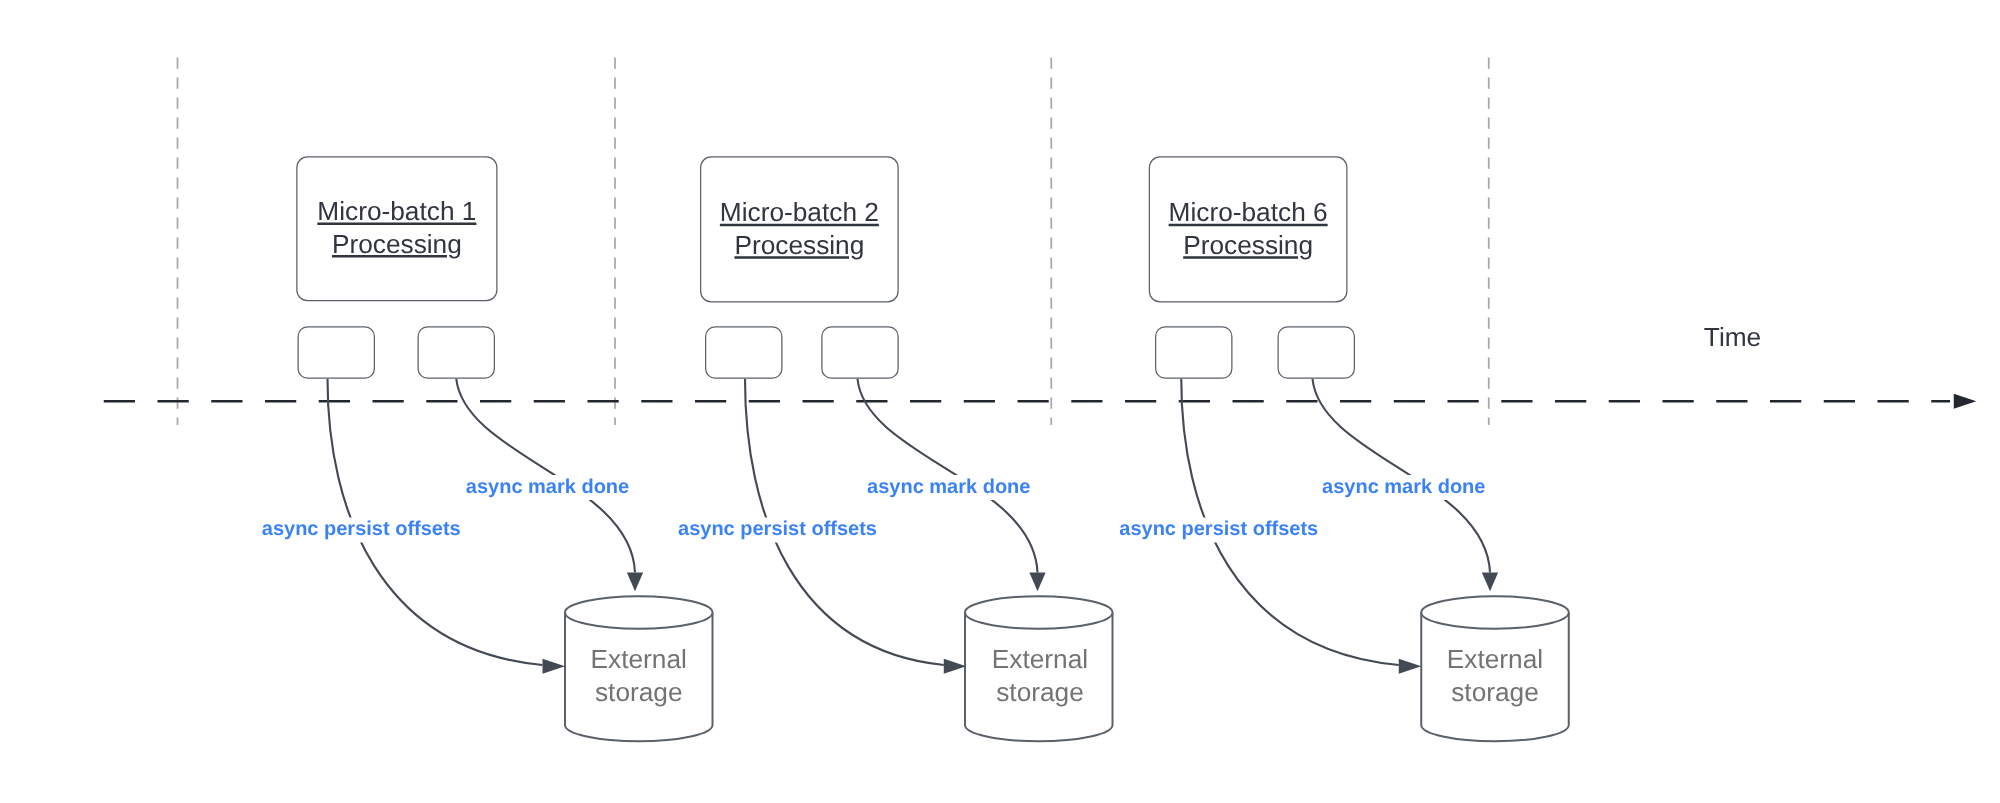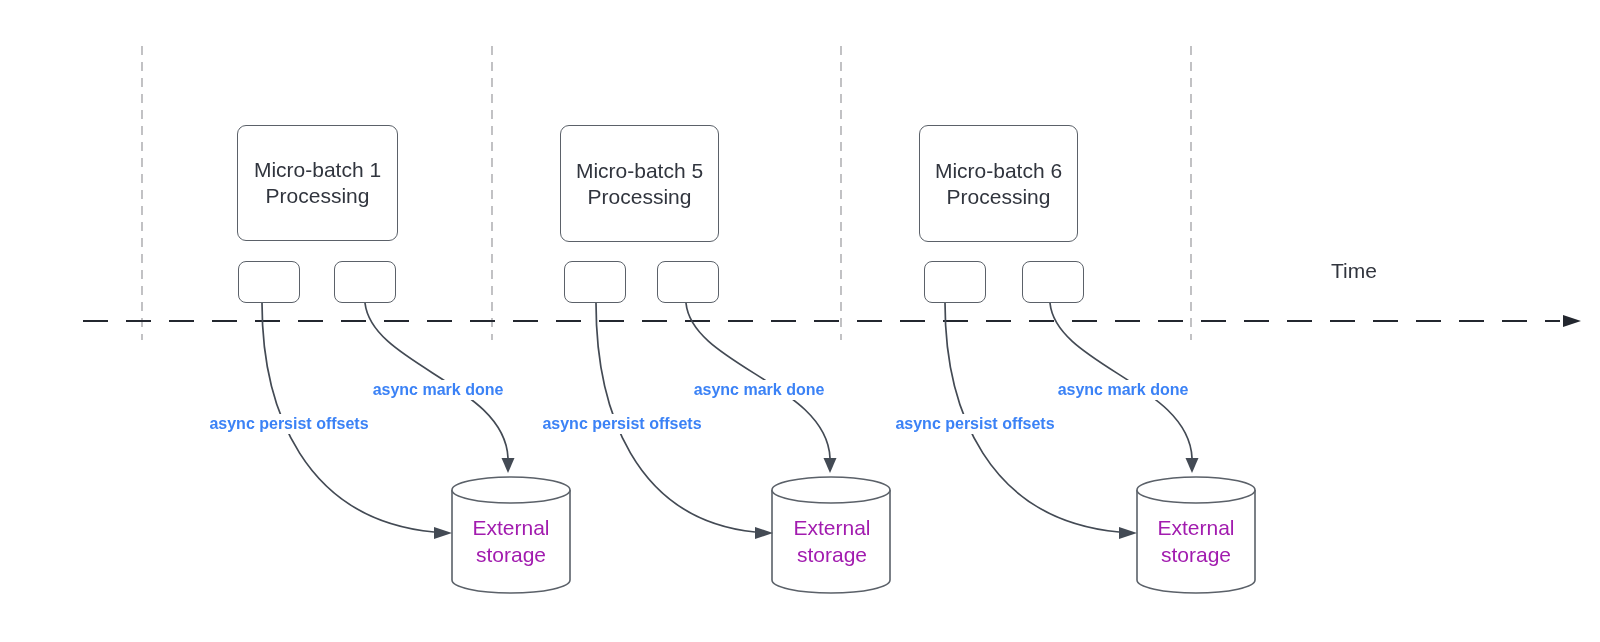--- a/index.html
+++ b/index.html
@@ -7,36 +7,36 @@
     position:relative;width:1600px;height:642px;background:#ffffff;overflow:hidden;
     font-family:"Liberation Sans","DejaVu Sans",sans-serif;
   }
   .canvas svg{position:absolute;left:0;top:0;z-index:1;}
   .mb-box{
     position:absolute;z-index:2;background:#ffffff;
     border:1.5px solid #5b6169;border-radius:9px;
     display:flex;align-items:center;justify-content:center;text-align:center;
   }
   .mb-box .mb-text{
-    white-space:pre-line;font-size:21px;line-height:26px;color:#31353e;
+    white-space:pre-line;font-size:21px;line-height:26px;color:#31353e;text-decoration:underline;
   }
   .task-box{
     position:absolute;z-index:2;background:#ffffff;
     border:1.5px solid #5b6169;border-radius:8px;
     width:62px;height:42px;top:261px;box-sizing:border-box;
   }
   .async-label{
     position:absolute;z-index:3;transform:translate(-50%,-50%);
     background:#ffffff;padding:1px 4px;white-space:nowrap;
     font-size:16px;font-weight:bold;color:#3b82f6;
   }
   .storage-text{
     position:absolute;z-index:3;transform:translate(-50%,-50%);
     white-space:pre-line;text-align:center;
-    font-size:21px;line-height:27px;color:#a21caf;
+    font-size:21px;line-height:27px;color:#737373;
   }
   .time-label{
     position:absolute;z-index:3;transform:translate(-50%,-50%);
     font-size:21px;color:#31353e;white-space:nowrap;
   }
 </style>
 </head>
 <body>
 
 <div class="canvas">
@@ -77,21 +77,21 @@
     <polygon points="823.5,458 836.5,458 830,473" fill="#434a54"></polygon>
     <path d="M1050,303 C1056,365 1189,385 1192,458" fill="none" stroke="#434a54" stroke-width="1.7"></path>
     <polygon points="1185.5,458 1198.5,458 1192,473" fill="#434a54"></polygon>
   </svg>
 
   <div class="mb-box" style="left:237px;top:125px;width:159px;height:114px;">
     <span class="mb-text">Micro-batch 1
 Processing</span>
   </div>
   <div class="mb-box" style="left:560px;top:125px;width:157px;height:115px;">
-    <span class="mb-text">Micro-batch 5
+    <span class="mb-text">Micro-batch 2
 Processing</span>
   </div>
   <div class="mb-box" style="left:919px;top:125px;width:157px;height:115px;">
     <span class="mb-text">Micro-batch 6
 Processing</span>
   </div>
 
   <div class="task-box" style="left:238px;"></div>
   <div class="task-box" style="left:334px;"></div>
   <div class="task-box" style="left:564px;"></div>
@@ -106,15 +106,15 @@
   <div class="async-label" style="left:975px;top:424px;">async persist offsets</div>
   <div class="async-label" style="left:1123px;top:390px;">async mark done</div>
 
   <div class="storage-text" style="left:511px;top:541px;">External
 storage</div>
   <div class="storage-text" style="left:832px;top:541px;">External
 storage</div>
   <div class="storage-text" style="left:1196px;top:541px;">External
 storage</div>
 
-  <div class="time-label" style="left:1354px;top:271px;">Time</div>
+  <div class="time-label" style="left:1386px;top:271px;">Time</div>
 
 </div>
 
 </body></html>

